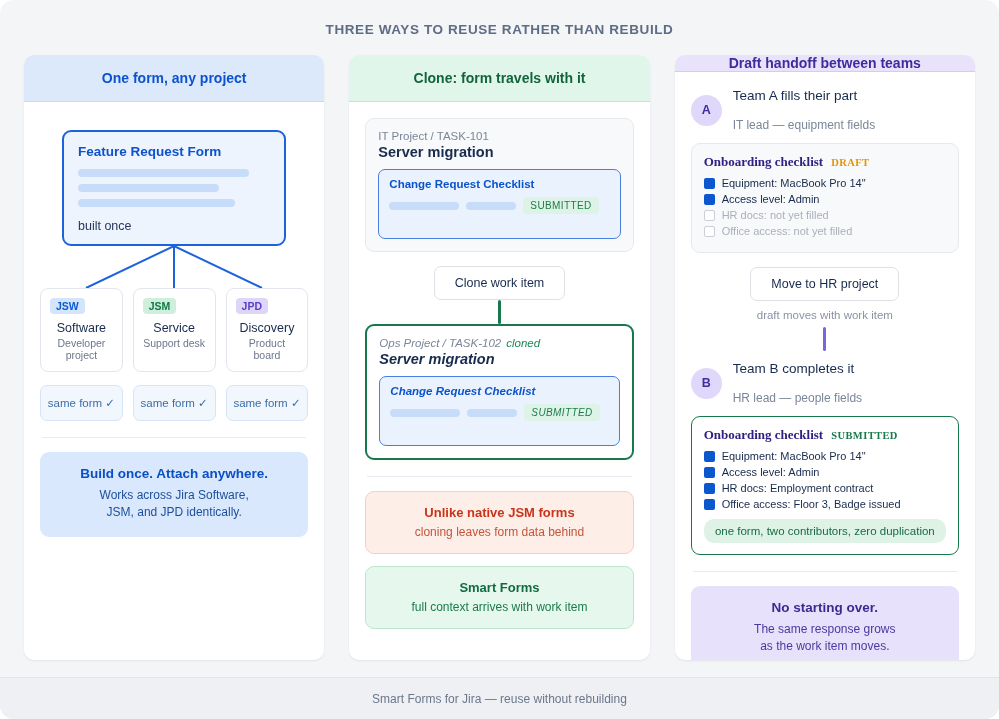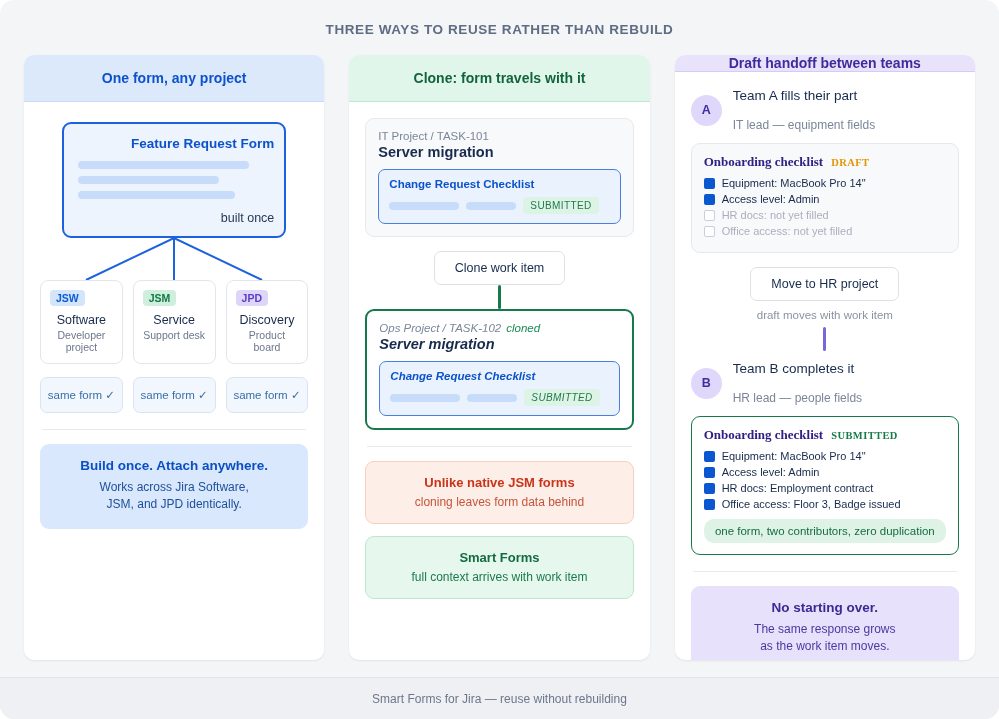--- a/index.html
+++ b/index.html
@@ -50,26 +50,26 @@
     font-size: 14px; font-weight: bold;
   }
   .col-body { padding: 16px 16px 0 16px; flex: 1; position: relative; }
 
   .c1 .col-header { background: #dce9fb; color: #0c52cc; border-bottom: 1px solid #c5dbf7; }
   .c2 .col-header { background: #e1f6ea; color: #12643b; border-bottom: 1px solid #bfe8d3; }
   .c3 .col-header { background: #e8e3fb; color: #402b9c; border-bottom: 1px solid #d4ccf5; }
 
   
   .form-box {
-    margin: 4px 22px 0 22px;
+    margin: 12px 22px 0 22px;
     border: 2px solid #1d62dd;
     border-radius: 9px;
     background: #eef4fe;
     padding: 12px 10px 11px 14px;
-    text-align: right;
+    text-align: left;
   }
   .form-box .title { color: #0c52cc; font-weight: bold; font-size: 13.5px; }
   .bars { margin: 10px 0 12px 0; }
   .bar { height: 8px; border-radius: 4px; background: #c7dcf8; margin: 0 0 7px 0; }
   .bar.w1 { width: 87%; }
   .bar.w2 { width: 72%; }
   .bar.w3 { width: 80%; }
   .form-box .sub { color: #253858; font-size: 12.5px; }
 
   .fanout { height: 42px; position: relative; }
@@ -133,21 +133,21 @@
   }
   .work-card.cloned { border: 2px solid #17794b; background: #fff; font-style: italic; }
   .wc-meta { font-size: 11.5px; color: #7a8699; margin-bottom: 2px; }
   .wc-meta .cloned-flag { color: #1b8a55; margin-left: 5px; }
   .wc-title { font-size: 14.5px; font-weight: bold; color: #172b4d; margin-bottom: 9px; }
 
   .form-chip {
     border: 1.5px solid #4a7fe0;
     background: #eaf2fe;
     border-radius: 7px;
-    padding: 8px 10px 9px 10px;
+    padding: 8px 10px 24px 10px;
   }
   .form-chip .fc-title { font-size: 11.5px; font-weight: bold; color: #0b52cb; margin-bottom: 7px; }
   .fc-fields { display: flex; align-items: center; gap: 7px; }
   .fc-bar { height: 8px; border-radius: 4px; background: #c7dcf8; }
   .fc-bar.a { width: 70px; }
   .fc-bar.b { width: 50px; }
   .badge-sub {
     font-size: 10px; letter-spacing: .4px;
     background: #dcf3e5; color: #1f7a4d;
     padding: 3px 7px; border-radius: 4px;

